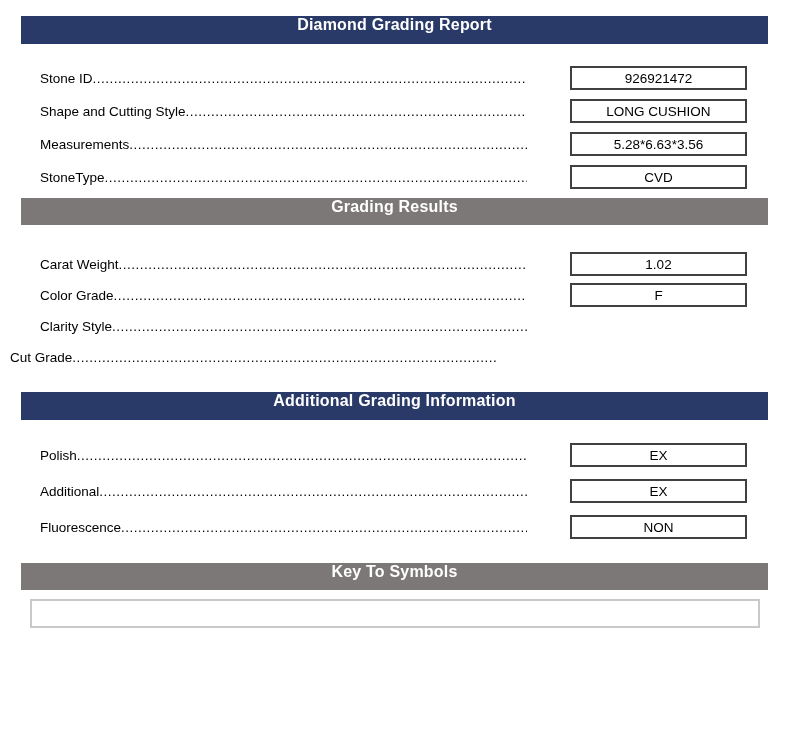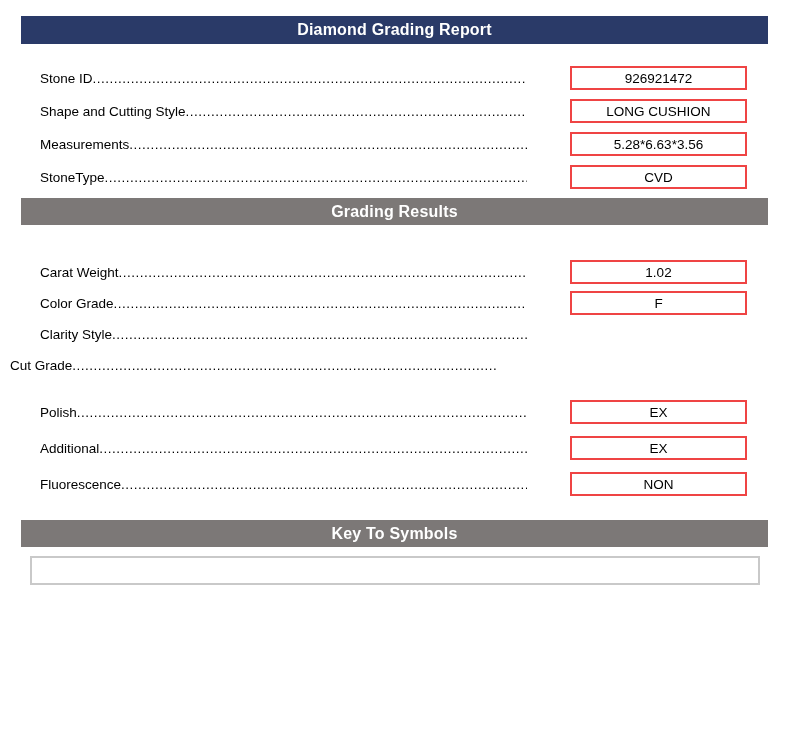--- a/index.html
+++ b/index.html
@@ -13,21 +13,20 @@
     width: 791px;
     height: 736px;
     background: #ffffff;
     overflow: hidden;
   }
   .section-bar {
     margin-left: 21px;
     width: 747px;
     height: 28px;
     display: flex;
-    align-items: center;
     justify-content: center;
     color: #ffffff;
     font-weight: bold;
     font-size: 16px;
     letter-spacing: 0.2px;
   }
   .bar-navy { background: #2a3a68; }
   .bar-gray { background: #7c7877; height: 27px; }
 
   .rows { }
@@ -45,34 +44,34 @@
     font-size: 13.5px;
     display: flex;
     align-items: baseline;
   }
   .label-cell .lbl { flex: 0 0 auto; }
   .label-cell .dots { flex: 1 1 auto; overflow: hidden; letter-spacing: 0.5px; }
   .spacer { flex: 1 1 auto; }
   .value-box {
     width: 177px;
     height: 24px;
-    border: 2px solid #ef4444;
+    border: 2px solid #404040;
     background: #ffffff;
     display: flex;
     align-items: center;
     justify-content: center;
     font-size: 13.5px;
   }
 
   
   .bar-1 { margin-top: 16px; }
   .rows-1 { margin-top: 22px; }
   .rows-1 .row { margin-bottom: 9px; }
   .bar-2 { }
-  .rows-2 { margin-top: 35px; }
+  .rows-2 { margin-top: 27px; }
   .rows-2 .row { margin-bottom: 7px; }
   .rows-2 .row-noval { margin-top: 4px; padding-left: 10px; }
   .bar-3 { margin-top: 23px; }
   .rows-3 { margin-top: 23px; }
   .rows-3 .row { margin-bottom: 12px; }
   .bar-4 { margin-top: 24px; }
   .key-box {
     margin-top: 9px;
     margin-left: 30px;
     width: 730px;
@@ -169,20 +168,23 @@
     </div>
     <div class="row row-noval">
       <div class="label-cell">
         <span class="lbl">Cut Grade</span>
           <span class="dots">........................................................................................................................................................................................................</span>
       </div>
       <div class="spacer"></div>
     </div>
   </div>
 
+  <div class="section-bar bar-navy bar-3">
+    <span>Additional Grading Information</span>
+  </div>
   <div class="rows rows-3">
     <div class="row">
       <div class="label-cell">
         <span class="lbl">Polish</span>
           <span class="dots">........................................................................................................................................................................................................</span>
       </div>
       <div class="spacer"></div>
       <div class="value-box">
         <span>EX</span>
       </div>

